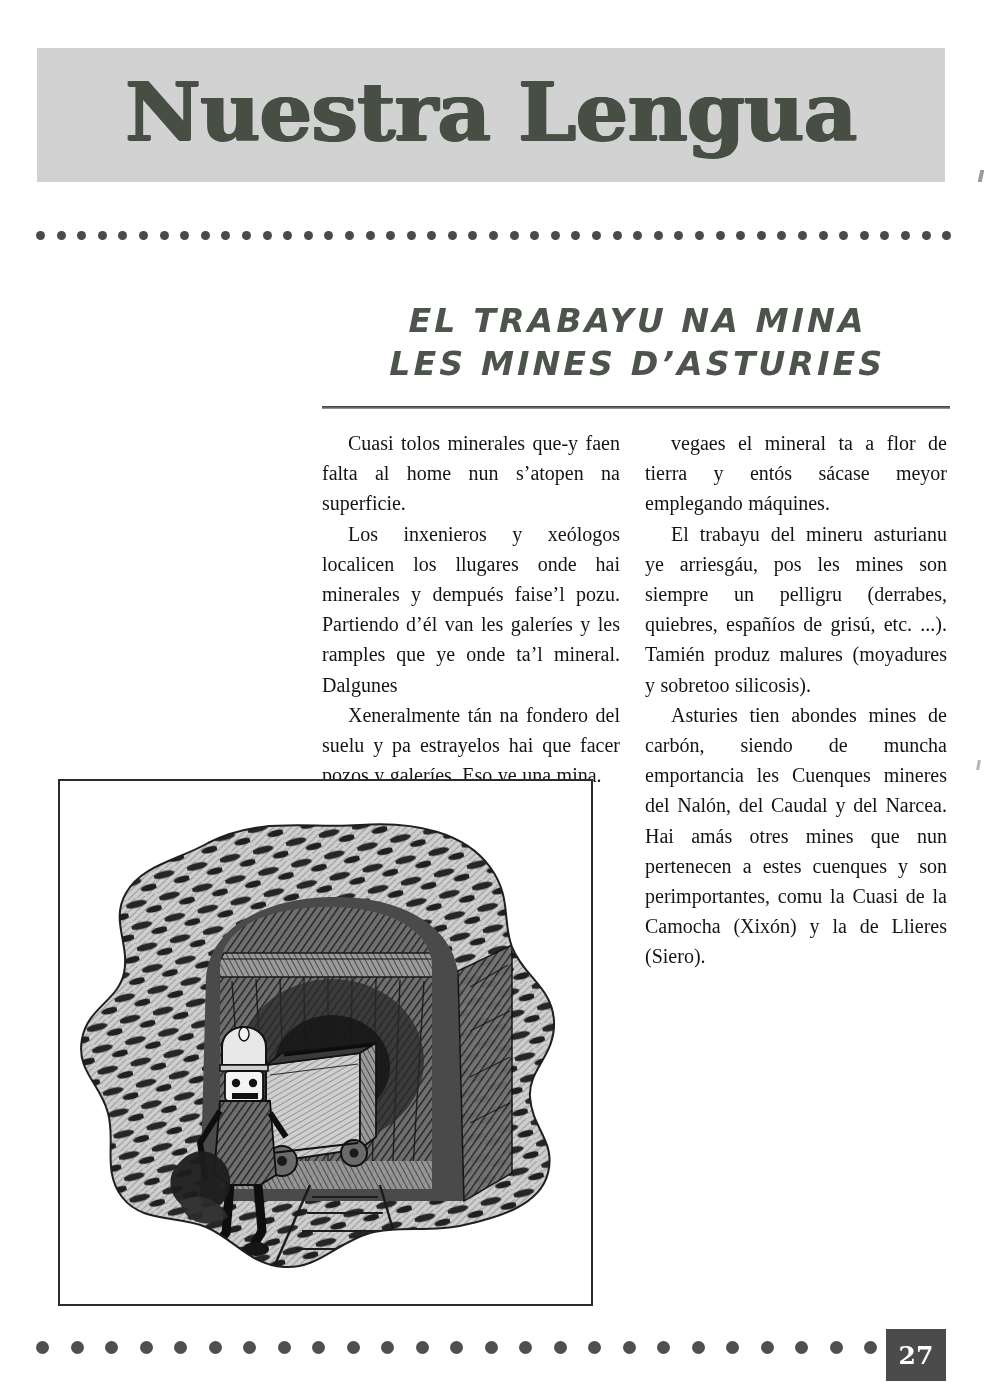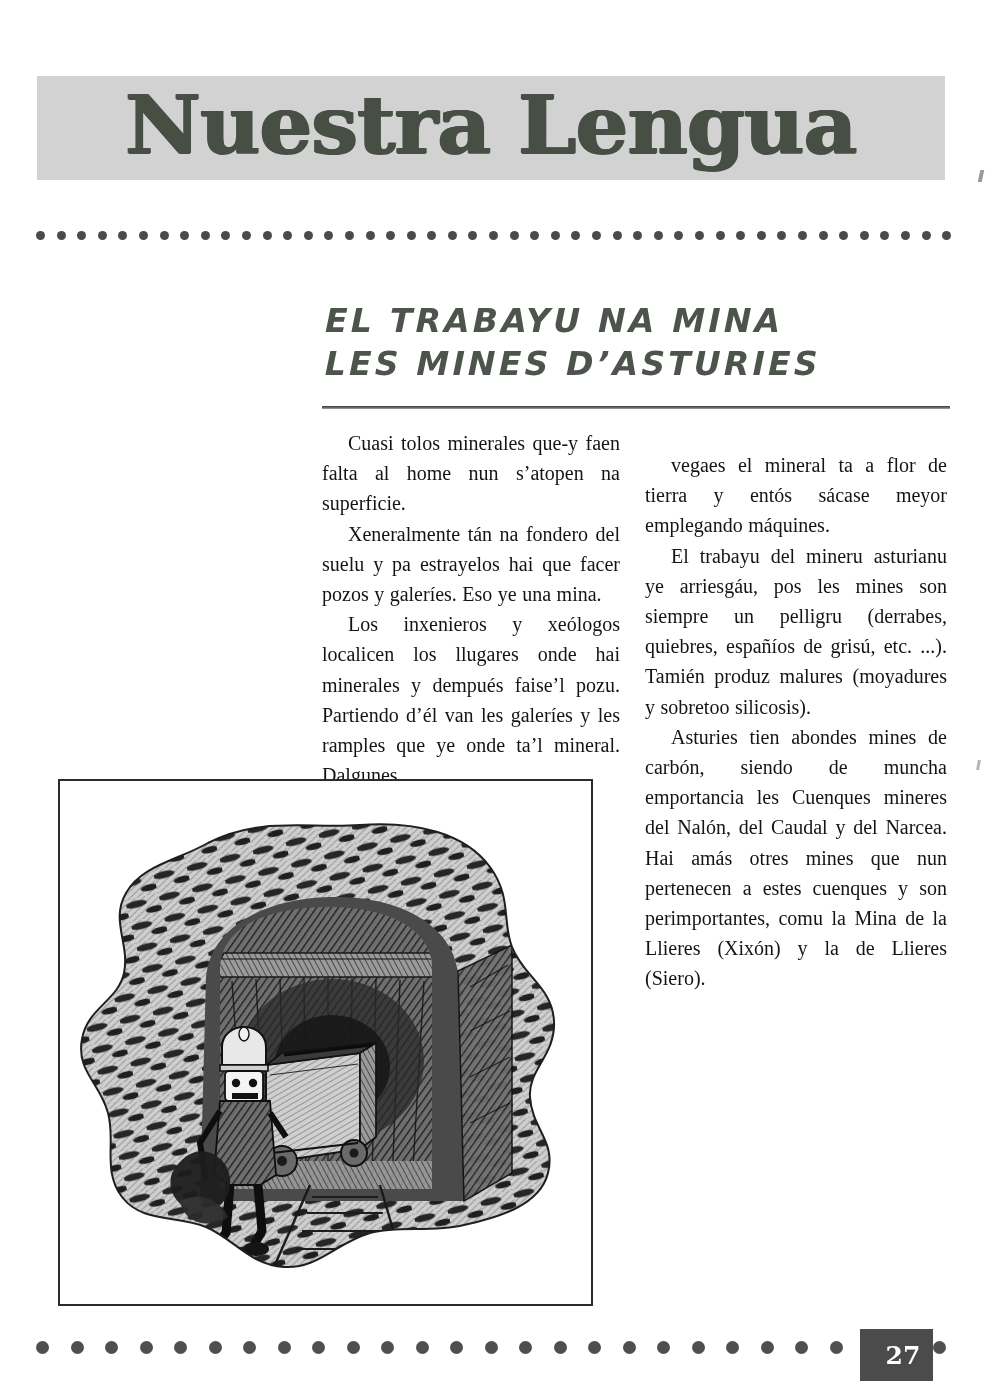--- a/index.html
+++ b/index.html
@@ -15,26 +15,25 @@
     font-family: "Liberation Serif", serif;
     color: #111111;
   }
 
   
   .masthead {
     position: absolute;
     left: 37px;
     top: 48px;
     width: 908px;
-    height: 104px;
+    height: 134px;
     background: #d2d2d2;
     display: flex;
     align-items: center;
     justify-content: center;
-    margin-top: 28px;
   }
   .masthead-title {
     font-family: "DejaVu Serif", "Liberation Serif", serif;
     font-weight: bold;
     font-size: 80px;
     letter-spacing: -1px;
     color: #474f45;
     line-height: 1;
     transform: scaleX(1.04);
     white-space: nowrap;
@@ -81,21 +80,21 @@
     position: absolute;
     left: 325px;
     top: 300px;
     width: 625px;
     font-family: "DejaVu Sans", "Liberation Sans", sans-serif;
     font-weight: bold;
     font-size: 33px;
     line-height: 1.30;
     letter-spacing: 3.2px;
     color: #4c544c;
-    text-align: left;
+    text-align: center;
     font-style: italic;
     transform: skewX(-0.5deg);
   }
   .article-title .tl {
     display: block;
     white-space: nowrap;
   }
   .title-rule {
     position: absolute;
     left: 322px;
@@ -113,54 +112,53 @@
     line-height: 30.2px;
     text-align: justify;
     color: #141414;
     hyphens: none;
   }
   .col p {
     margin: 0;
     text-indent: 26px;
   }
   .col-left  { left: 322px; top: 428px; width: 298px; }
-  .col-right { left: 645px; top: 428px; width: 302px; margin-top: 22px; }
+  .col-right { left: 645px; top: 428px; width: 302px; }
 
   
   .col p.loose { word-spacing: 0.5px; }
 
   
   .figure-frame {
     position: absolute;
     left: 58px;
     top: 779px;
     width: 531px;
     height: 523px;
     border: 2px solid #2b2b2b;
     background: #ffffff;
     overflow: hidden;
   }
   .figure-frame svg { display: block; width: 100%; height: 100%; }
 
   
   .page-badge {
     position: absolute;
-    left: 860px;
+    left: 886px;
     top: 1329px;
     width: 60px;
     height: 52px;
     background: #4b4b4b;
     color: #ffffff;
     font-family: "DejaVu Serif", "Liberation Serif", serif;
     font-weight: bold;
     font-size: 25px;
     display: flex;
     align-items: center;
     justify-content: center;
-    padding-left: 13px;
   }
 </style>
 </head>
 <body>
 
 <div class="masthead">
   <div class="masthead-title">Nuestra Lengua</div>
 </div>
 <div class="scan-mark"></div>
 <div class="scan-mark-2"></div>
@@ -214,27 +212,27 @@
   </div>
 
 <div class="article-title">
   <span class="tl">EL TRABAYU NA MINA</span>
   <span class="tl">LES MINES D’ASTURIES</span>
 </div>
 <div class="title-rule"></div>
 
 <div class="col col-left" id="col-left">
     <p class="loose">Cuasi tolos minerales que-y faen falta al home nun s’atopen na superficie.</p>
+    <p class="loose">Los inxenieros y xeólogos localicen los llugares onde hai minerales y dempués faise’l pozu. Partiendo d’él van les galeríes y les ramples que ye onde ta’l mineral. Dalgunes</p>
     <p class="loose">Xeneralmente tán na fondero del suelu y pa estrayelos hai que facer pozos y galeríes. Eso ye una mina.</p>
-    <p class="loose">Los inxenieros y xeólogos localicen los llugares onde hai minerales y dempués faise’l pozu. Partiendo d’él van les galeríes y les ramples que ye onde ta’l mineral. Dalgunes</p>
   </div>
 <div class="col col-right" id="col-right">
     <p class="loose">vegaes el mineral ta a flor de tierra y entós sácase meyor emplegando máquines.</p>
     <p class="loose">El trabayu del mineru asturianu ye arriesgáu, pos les mines son siempre un pelligru (derrabes, quiebres, españíos de grisú, etc. ...). Tamién produz malures (moyadures y sobretoo silicosis).</p>
-    <p class="loose">Asturies tien abondes mines de carbón, siendo de muncha emportancia les Cuenques mineres del Nalón, del Caudal y del Narcea. Hai amás otres mines que nun pertenecen a estes cuenques y son perimportantes, comu la Mina de la Llieres (Xixón) y la de Llieres (Siero).</p>
+    <p class="loose">Asturies tien abondes mines de carbón, siendo de muncha emportancia les Cuenques mineres del Nalón, del Caudal y del Narcea. Hai amás otres mines que nun pertenecen a estes cuenques y son perimportantes, comu la Cuasi de la Camocha (Xixón) y la de Llieres (Siero).</p>
   </div>
 
 <div class="figure-frame">
   <svg viewBox="0 0 531 523" preserveAspectRatio="xMidYMid meet">
     <defs>
       <pattern id="hatchDark" width="6" height="6" patternUnits="userSpaceOnUse" patternTransform="rotate(35)">
         <rect width="6" height="6" fill="#6f6f6f"></rect>
         <line x1="0" y1="0" x2="0" y2="6" stroke="#1c1c1c" stroke-width="2.6"></line>
       </pattern>
       <pattern id="hatchMid" width="5" height="5" patternUnits="userSpaceOnUse" patternTransform="rotate(-28)">

